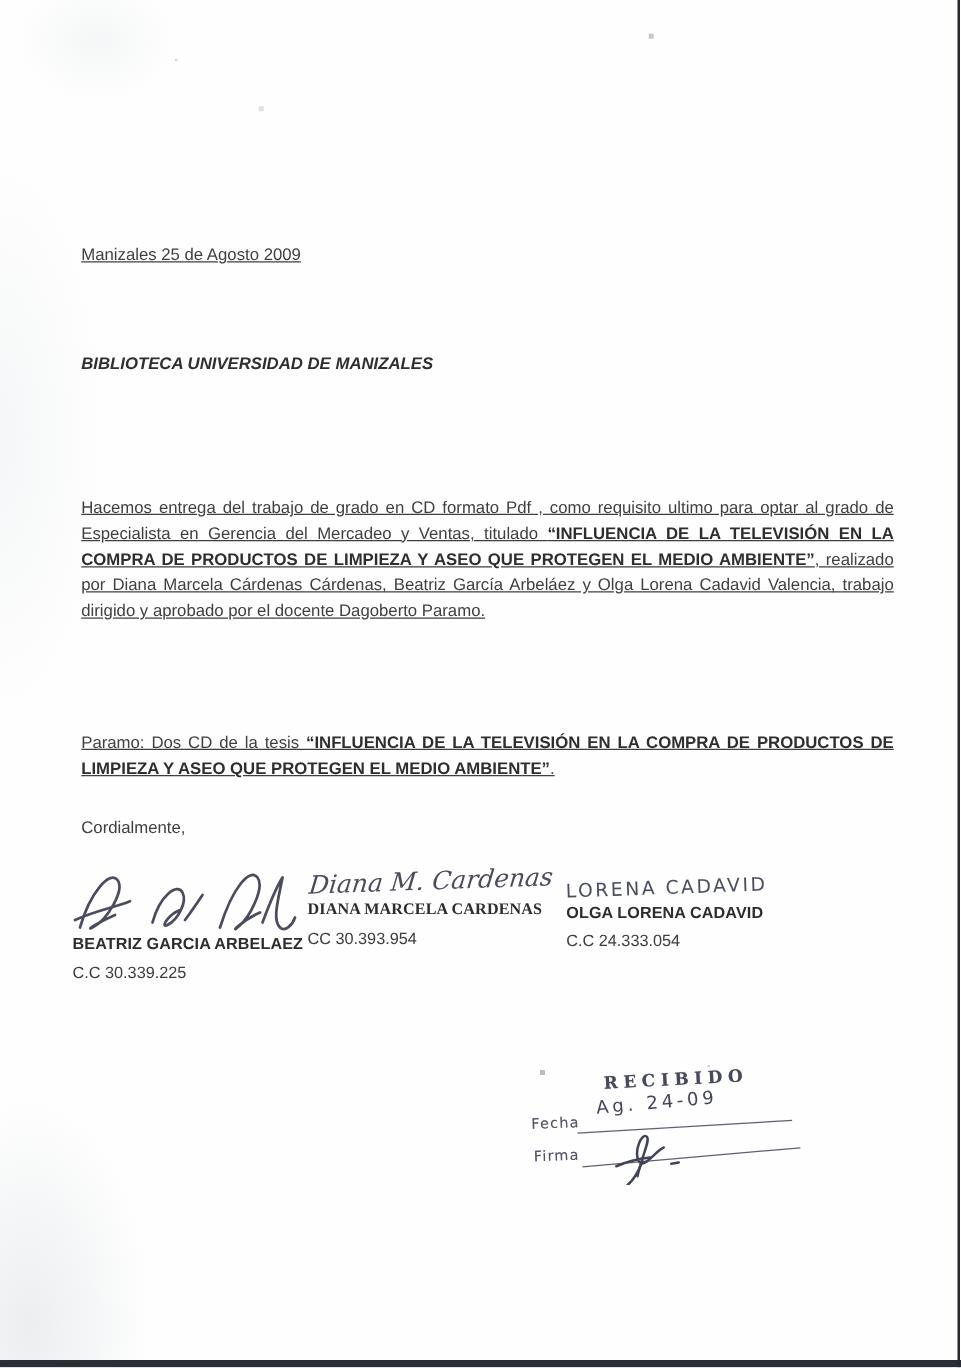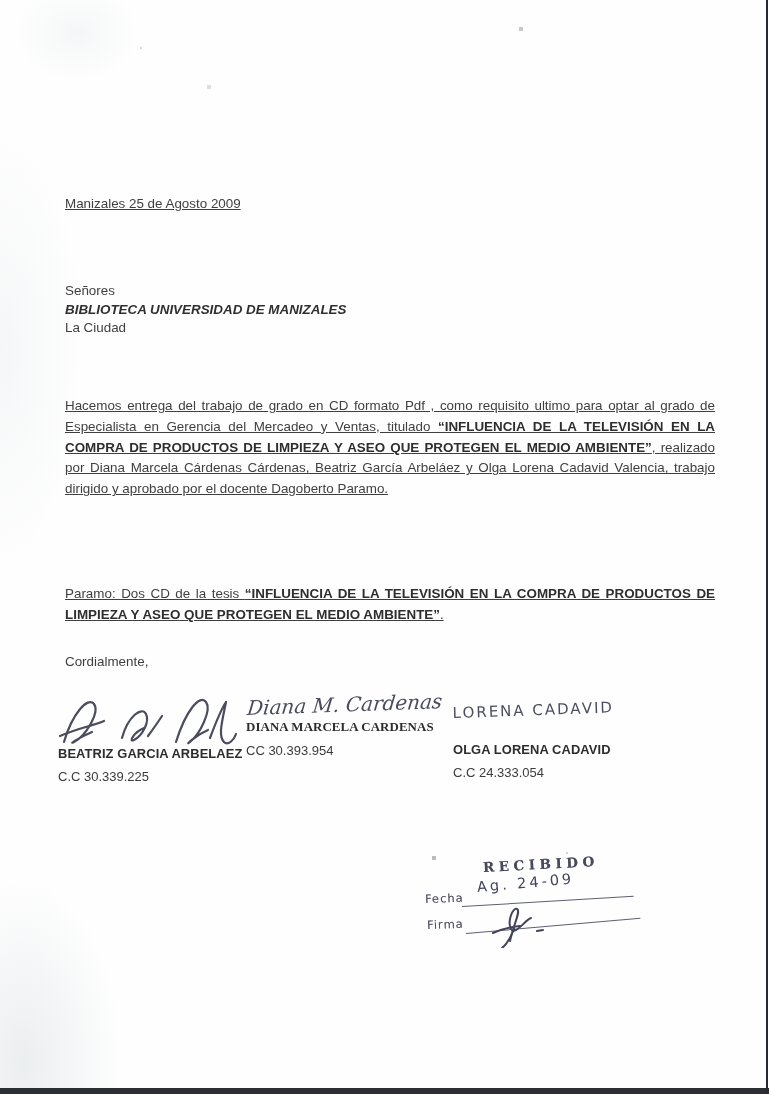--- a/index.html
+++ b/index.html
@@ -69,23 +69,21 @@
   .edge-right{top:0;right:1px;width:2px;height:1094px;background:#26292e;}
 </style>
 </head>
 <body>
 
 <div class="page">
 
   <div class="abs dateline">Manizales 25 de Agosto 2009</div>
 
   <div class="abs recipient">
-    <div>Señores</div>
     <div class="bold">BIBLIOTECA UNIVERSIDAD DE MANIZALES</div>
-    <div>La Ciudad</div>
   </div>
 
   <p class="abs bodytext p1"><span>Hacemos entrega del trabajo de grado en  CD  formato Pdf , como requisito ultimo para optar al grado de Especialista en Gerencia del Mercadeo y Ventas, titulado </span><span class="boldseg">“INFLUENCIA DE LA TELEVISIÓN EN LA COMPRA DE PRODUCTOS DE LIMPIEZA Y ASEO QUE PROTEGEN EL MEDIO AMBIENTE”</span><span>, realizado por Diana Marcela Cárdenas Cárdenas, Beatriz García Arbeláez y Olga  Lorena Cadavid Valencia, trabajo dirigido y aprobado por el docente Dagoberto Paramo.</span></p>
 
 
   <p class="abs bodytext p3"><span>Paramo: Dos CD de la tesis </span><span class="boldseg">“INFLUENCIA DE LA TELEVISIÓN EN LA COMPRA DE PRODUCTOS DE LIMPIEZA Y ASEO QUE PROTEGEN EL MEDIO AMBIENTE”</span><span>.</span></p>
 
   <div class="abs closing">Cordialmente,</div>
 
   <div class="abs sigblock" style="left:58px;top:692px;">
@@ -102,21 +100,21 @@
   </div>
 
   <div class="abs sigblock" style="left:246px;top:696px;">
     <div class="hand-cursive">Diana M. Cardenas</div>
     <div class="name" style="font-family:Liberation Serif, serif;">DIANA MARCELA CARDENAS</div>
     <div class="cc">CC 30.393.954</div>
   </div>
 
   <div class="abs sigblock" style="left:453px;top:704px;">
     <div class="hand-caps">LORENA CADAVID</div>
-    <div class="name" style="margin-top:20px;">OLGA LORENA CADAVID</div>
+    <div class="name" style="margin-top:0;">OLGA LORENA CADAVID</div>
     <div class="cc">C.C 24.333.054</div>
   </div>
 
   <div class="abs stamp-title">RECIBIDO</div>
   <div class="abs stamp-label fecha-label">Fecha</div>
   <div class="abs pen-date">Ag. 24-09</div>
   <div class="abs stamp-line fecha-line"></div>
   <div class="abs stamp-label firma-label">Firma</div>
   <svg class="abs" style="left:480px;top:903px;" width="75" height="45" viewBox="0 0 75 45">
     <g fill="none" stroke="#42445a" stroke-width="2" stroke-linecap="round">

